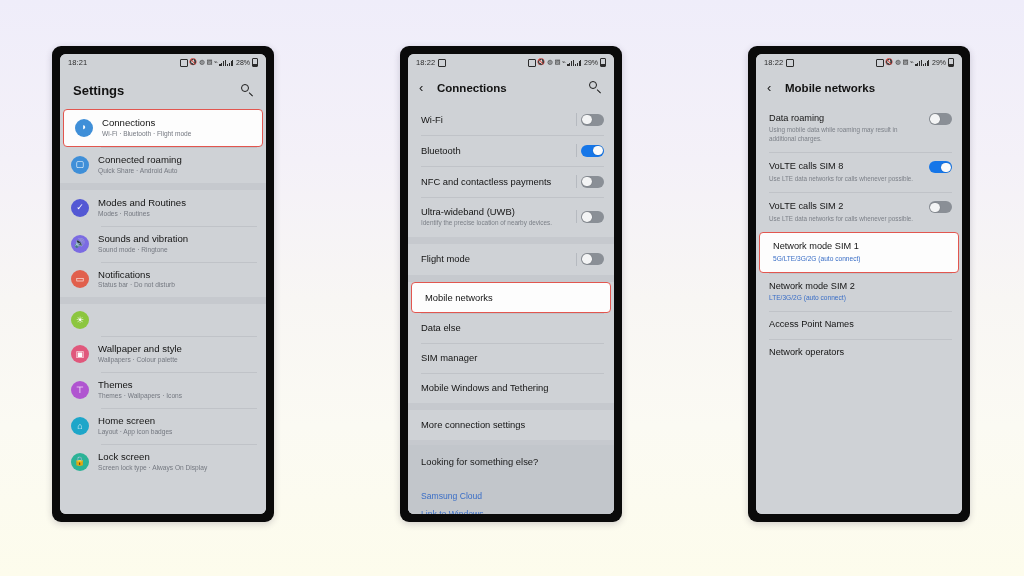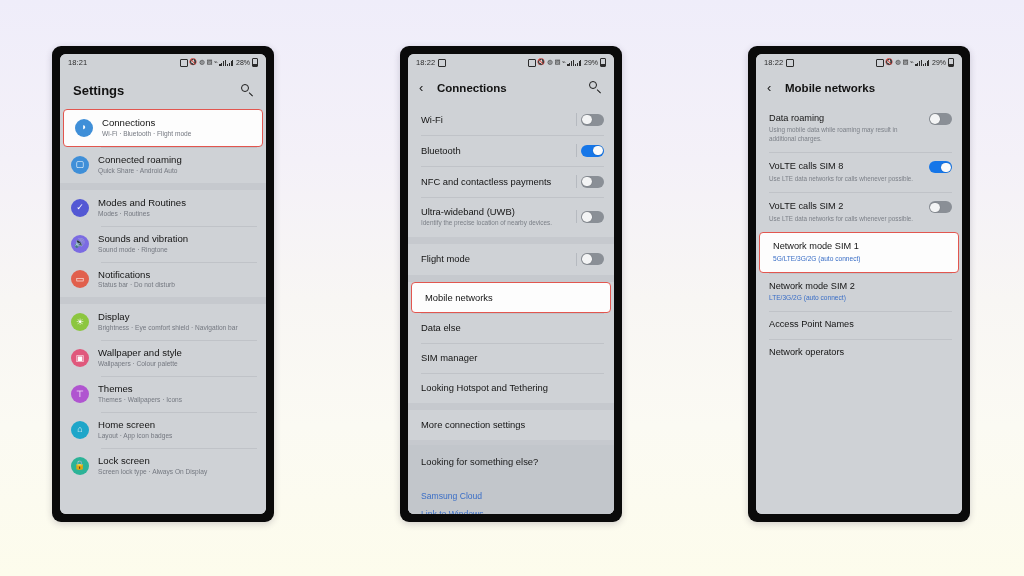--- a/index.html
+++ b/index.html
@@ -401,24 +401,20 @@
           <div class="txt">
             <div class="t1">Notifications</div>
             <div class="t2">Status bar  ·  Do not disturb</div>
           </div>
         </div>
 
         <div class="gap"></div>
 
         <div class="srow">
           <div class="icon" style="background:#8cc63f">☀</div>
-          <div class="txt">
-            <div class="t1">Display</div>
-            <div class="t2">Brightness  ·  Eye comfort shield  ·  Navigation bar</div>
-          </div>
         </div>
 
         <div class="srow">
           <div class="icon" style="background:#e0587c">▣</div>
           <div class="txt">
             <div class="t1">Wallpaper and style</div>
             <div class="t2">Wallpapers  ·  Colour palette</div>
           </div>
         </div>
 
@@ -567,21 +563,21 @@
         </div>
 
         <div class="crow">
           <div class="ctxt">
               <div class="c1">SIM manager</div>
             </div>
         </div>
 
         <div class="crow">
           <div class="ctxt">
-              <div class="c1">Looking Hotspot and Tethering</div>
+              <div class="c1">Mobile Windows and Tethering</div>
             </div>
         </div>
 
         <div class="gap"></div>
 
         <div class="crow">
           <div class="ctxt">
               <div class="c1">More connection settings</div>
             </div>
         </div>

